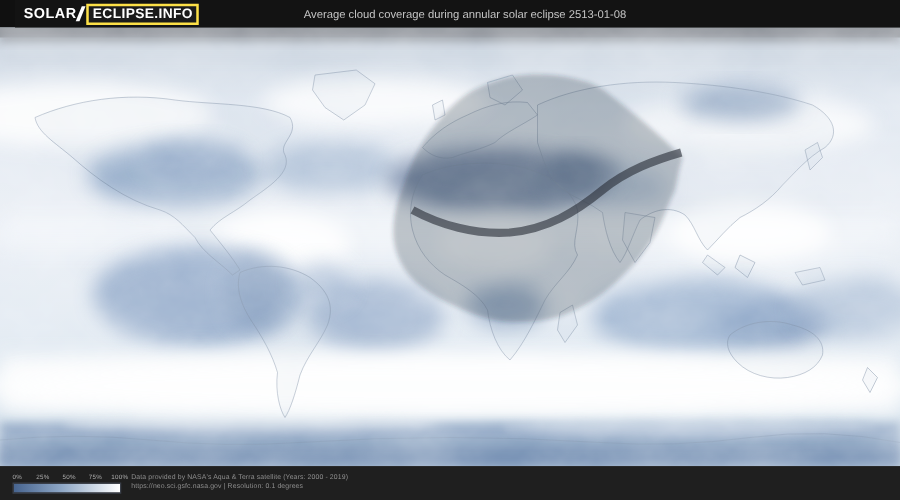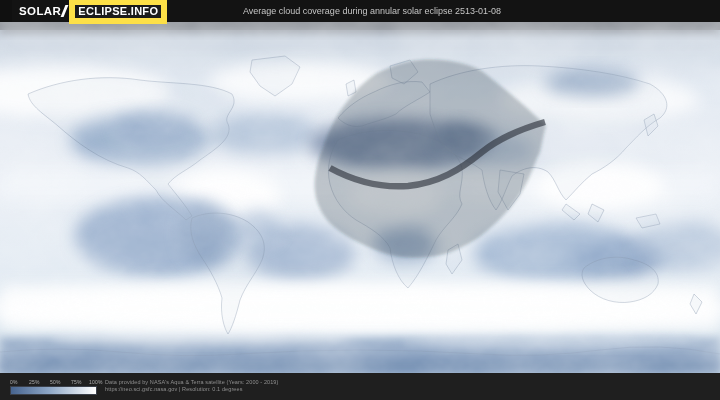--- a/index.html
+++ b/index.html
@@ -14,21 +14,21 @@
   .stage{position:relative;width:720px;height:400px;}
 
   
   .header{position:absolute;left:12px;top:0;width:720px;height:22px;
     background:var(--header-bg);display:flex;align-items:center;z-index:5;}
   .logo{display:flex;align-items:center;margin-left:7px;cursor:pointer;}
   .logo-prefix{color:var(--logo-color);font-size:11.5px;font-weight:700;letter-spacing:.4px;}
   .logo-slash{width:3px;height:12px;background:#fff;transform:skewX(-22deg);
     margin-left:2px;margin-right:3px;}
   .logo-box{color:var(--logo-color);font-size:11px;font-weight:700;letter-spacing:.3px;
-    border:6px solid #fde047;padding:0 3px;line-height:13px;background:#1b1b1b;}
+    border:2px solid #fde047;padding:0 3px;line-height:13px;background:#1b1b1b;}
   .page-title{position:absolute;left:0;right:0;top:0;height:28px;line-height:22px;
     text-align:center;font-size:9px;color:var(--title-color);pointer-events:none;}
 
   
   .map-wrap{position:absolute;left:0;top:22px;width:720px;height:351px;
     overflow:hidden;background:#dfe7f0;}
   .map-wrap svg{display:block;}
 
   
   .footer{position:absolute;left:0;top:373px;width:720px;height:27px;

